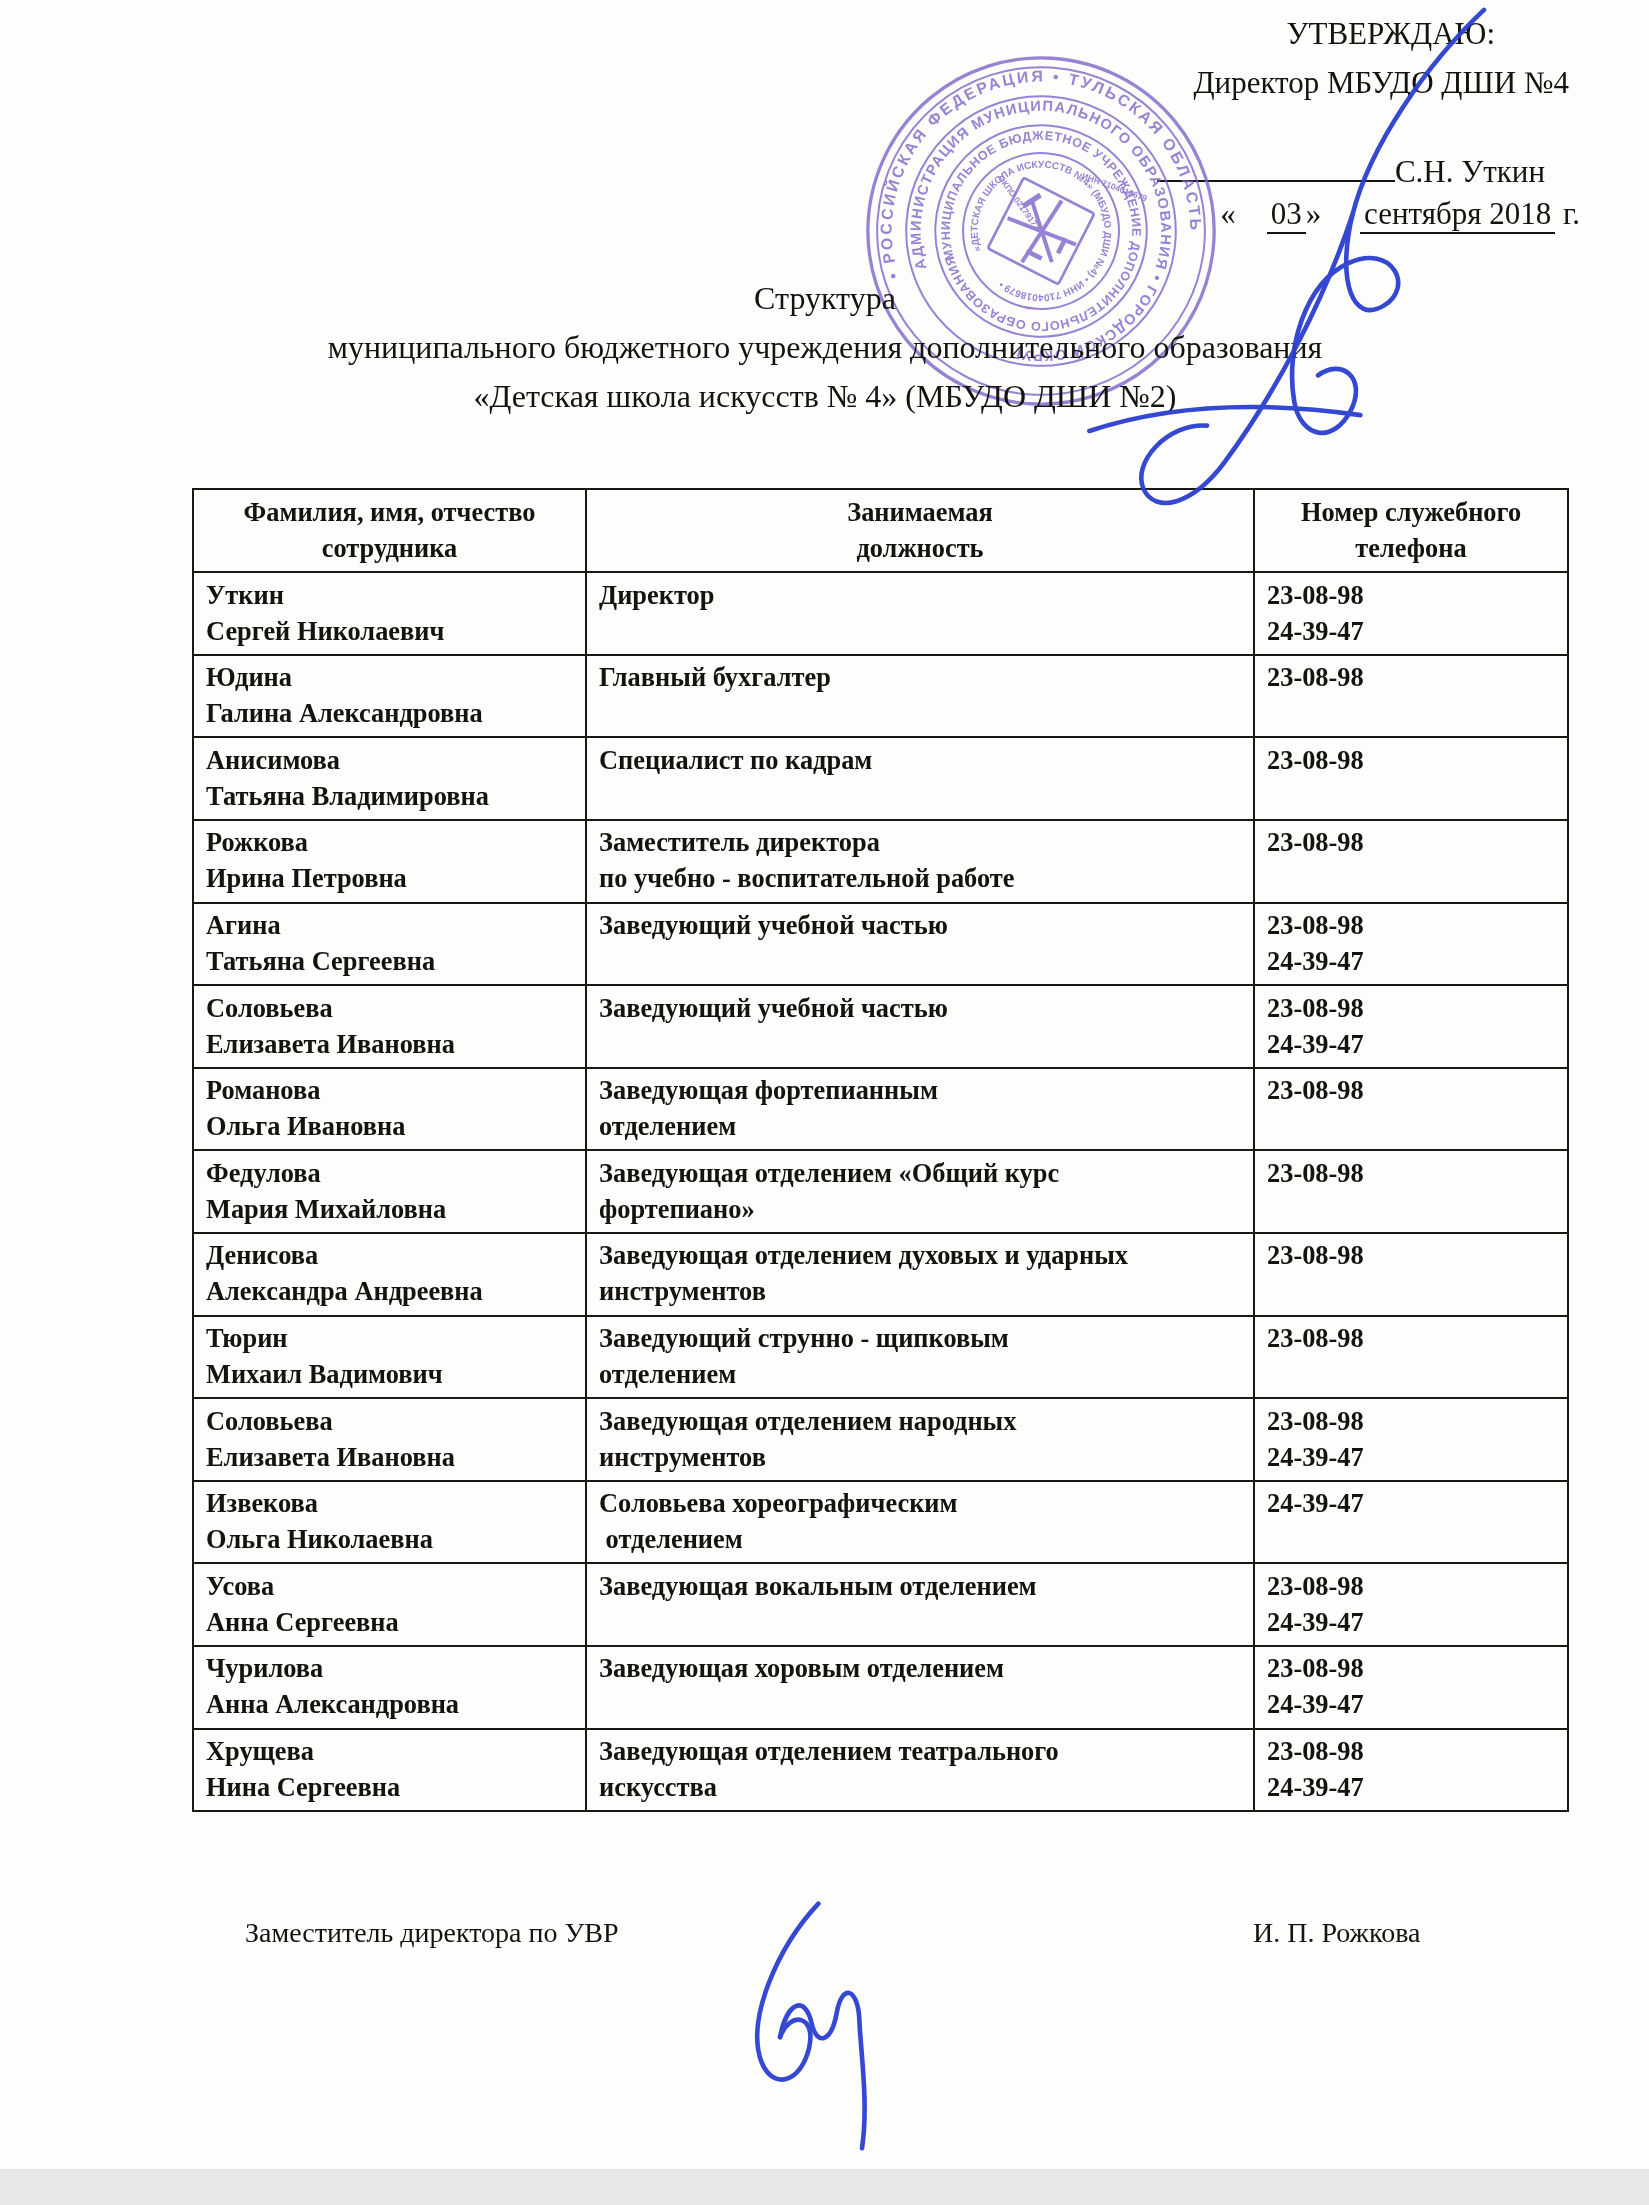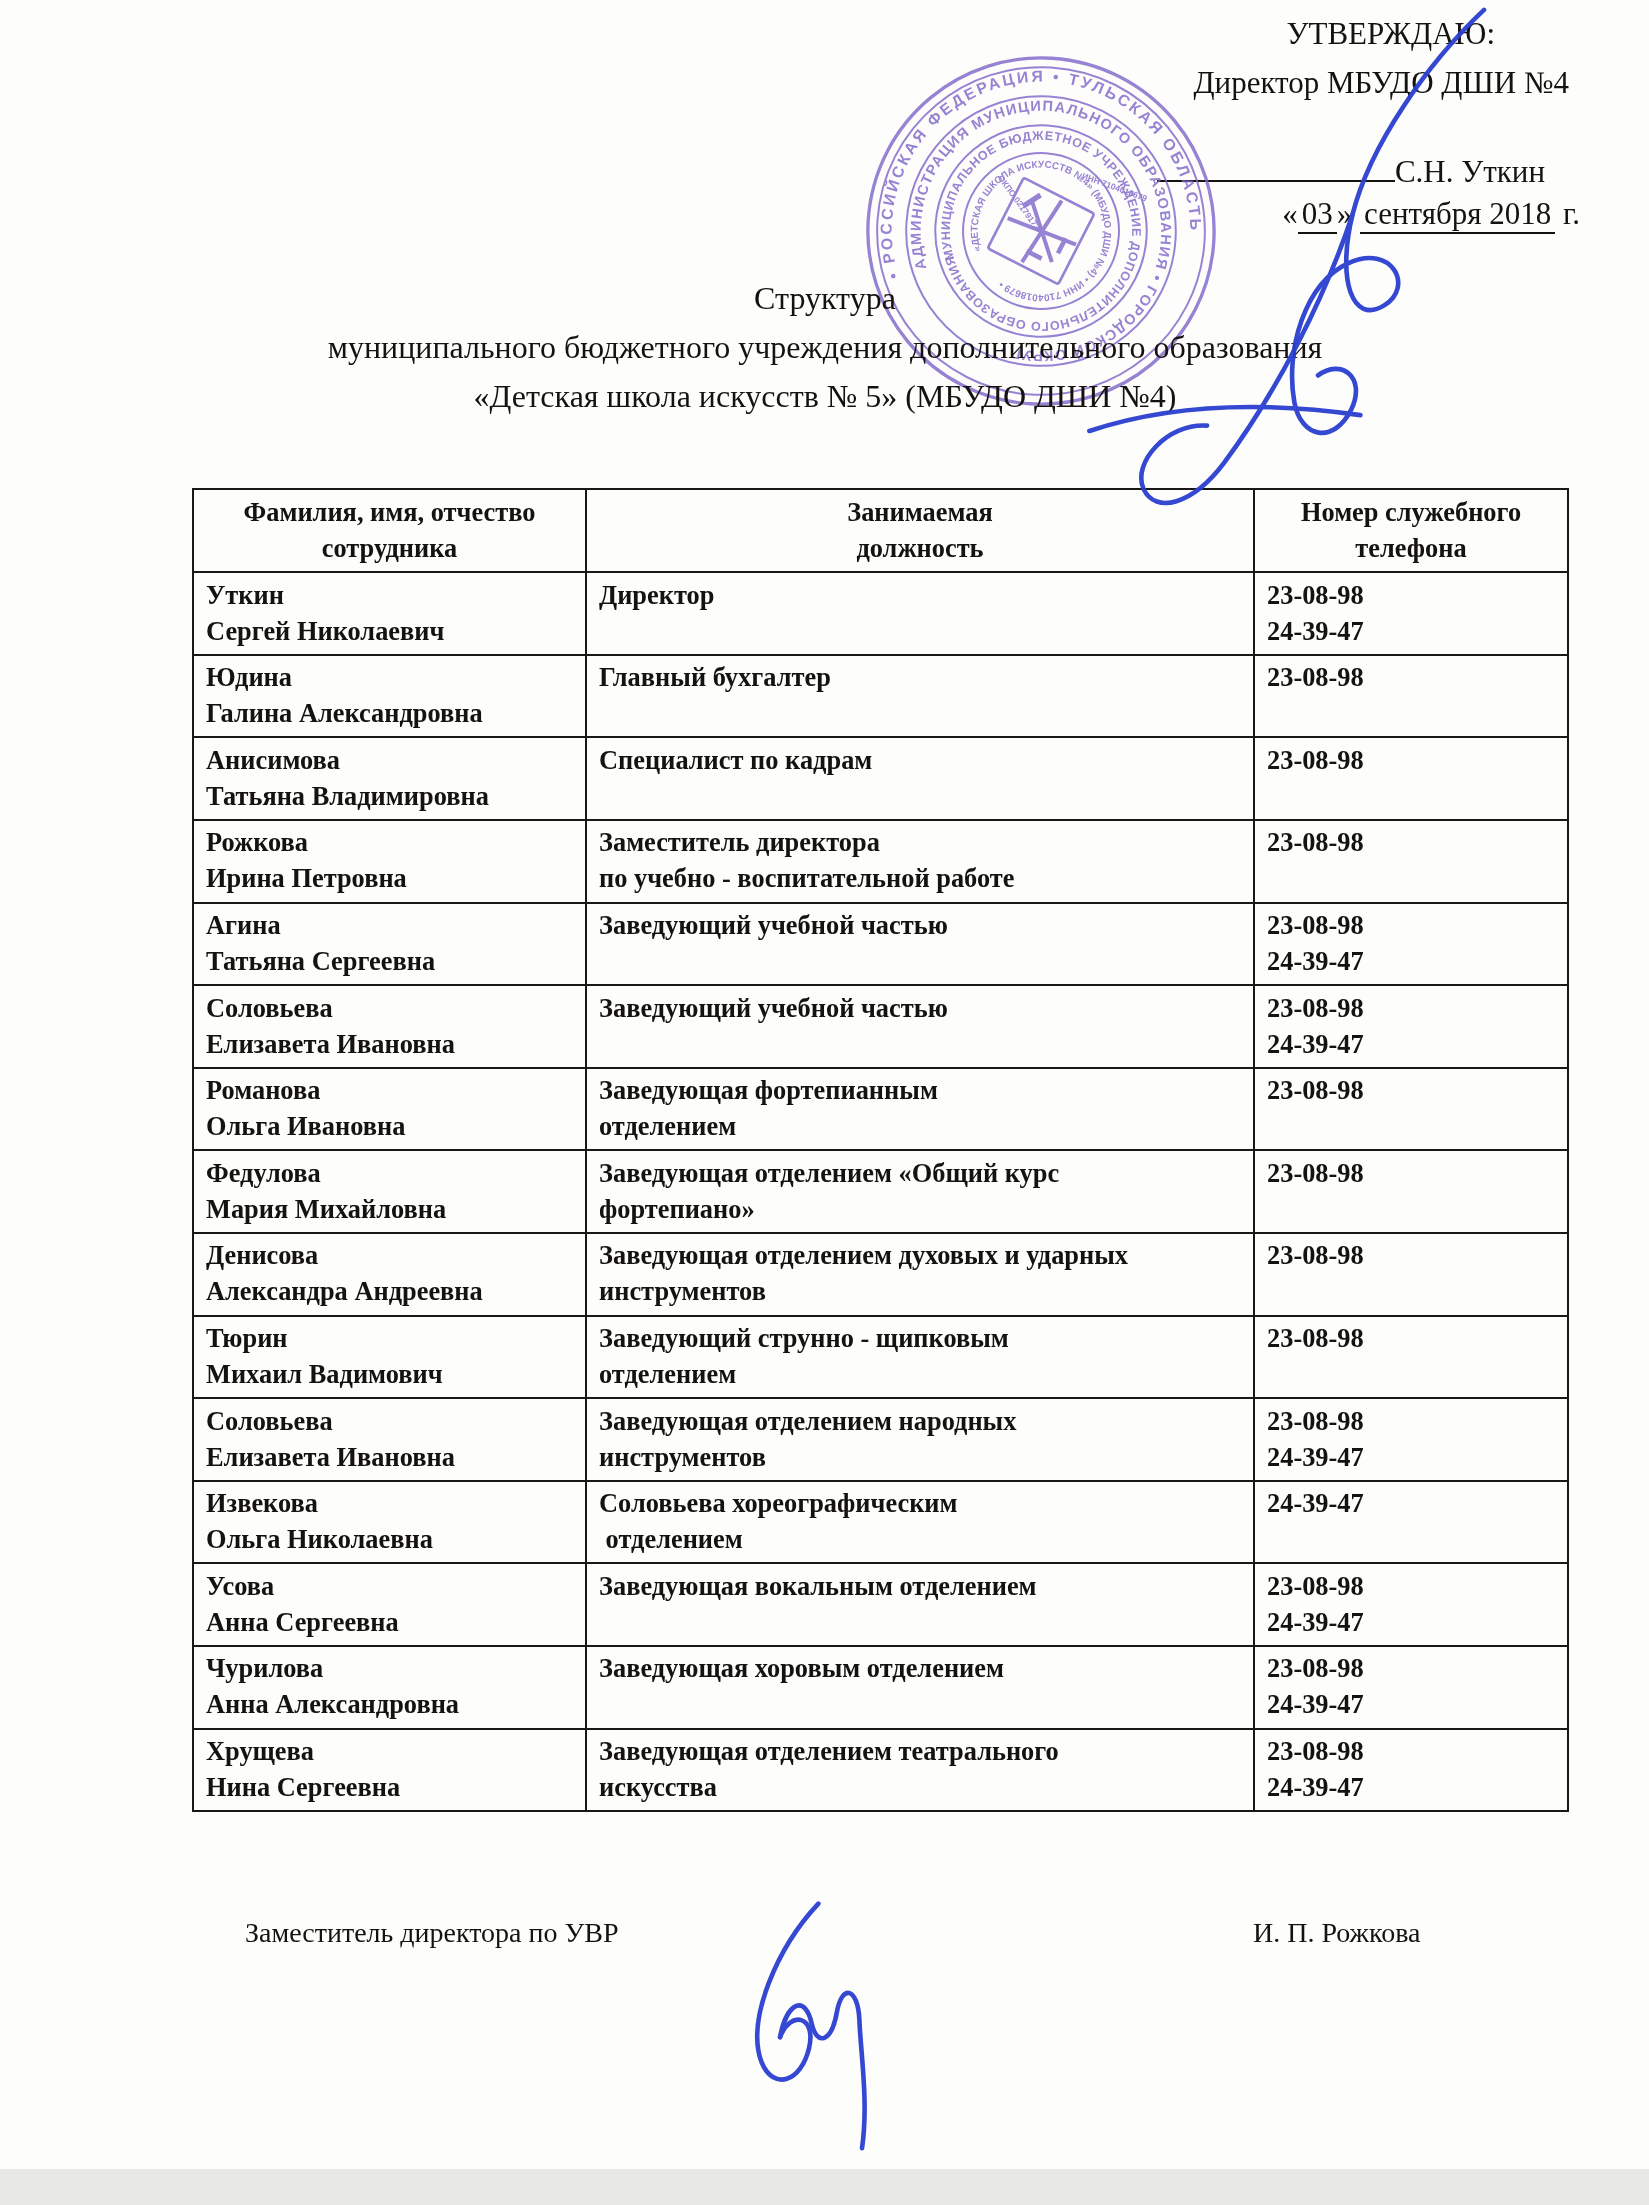--- a/index.html
+++ b/index.html
@@ -11,21 +11,21 @@
     color:#151310;
     overflow:hidden;
   }
   
   .approval-line{position:absolute;white-space:nowrap;font-size:31px;line-height:1.1;}
   .l-approve {top:17px;  right:155px;}
   .l-director{top:66px; right:81px;}
   .l-sign    {top:149px; right:105px;}
   .l-date    {top:197px; right:70px;}
   .blank-line{display:inline-block;width:238px;border-bottom:2.6px solid #151310;height:1em;vertical-align:baseline;}
-  .u{border-bottom:2.6px solid #151310;padding:0 4px 1.3px 4px;}
+  .u{border-bottom:2.6px solid #151310;padding:0 4px 1.3px 4px;margin-left:31px;}
   
   .title-line{position:absolute;left:0;width:100%;text-align:center;font-size:32px;white-space:nowrap;}
   .t1{top:280px;}
   .t2{top:329px;}
   .t3{top:378px;}
   
   table.staff{
     position:absolute;left:192px;top:488px;
     width:1375px;border-collapse:collapse;table-layout:fixed;
   }
@@ -91,21 +91,21 @@
         <line x1="1" y1="-48" x2="1" y2="50" stroke-width="6"></line>
         <path d="M -14,-44 L 16,-52" stroke-width="8"></path>
         <path d="M -30,22 L -12,40" stroke-width="7"></path>
         <path d="M 14,40 L 32,22" stroke-width="7"></path>
       </g>
     </g>
   </svg>
 
   <div class="title-line t1">Структура</div>
   <div class="title-line t2">муниципального бюджетного учреждения дополнительного образования</div>
-  <div class="title-line t3">«Детская школа искусств № 5» (МБУДО ДШИ №4)</div>
+  <div class="title-line t3">«Детская школа искусств № 4» (МБУДО ДШИ №2)</div>
 
   <table class="staff">
     <colgroup>
         <col class="c1">
         <col class="c2">
         <col class="c3">
       </colgroup>
     <thead>
       <tr>
         <th>

